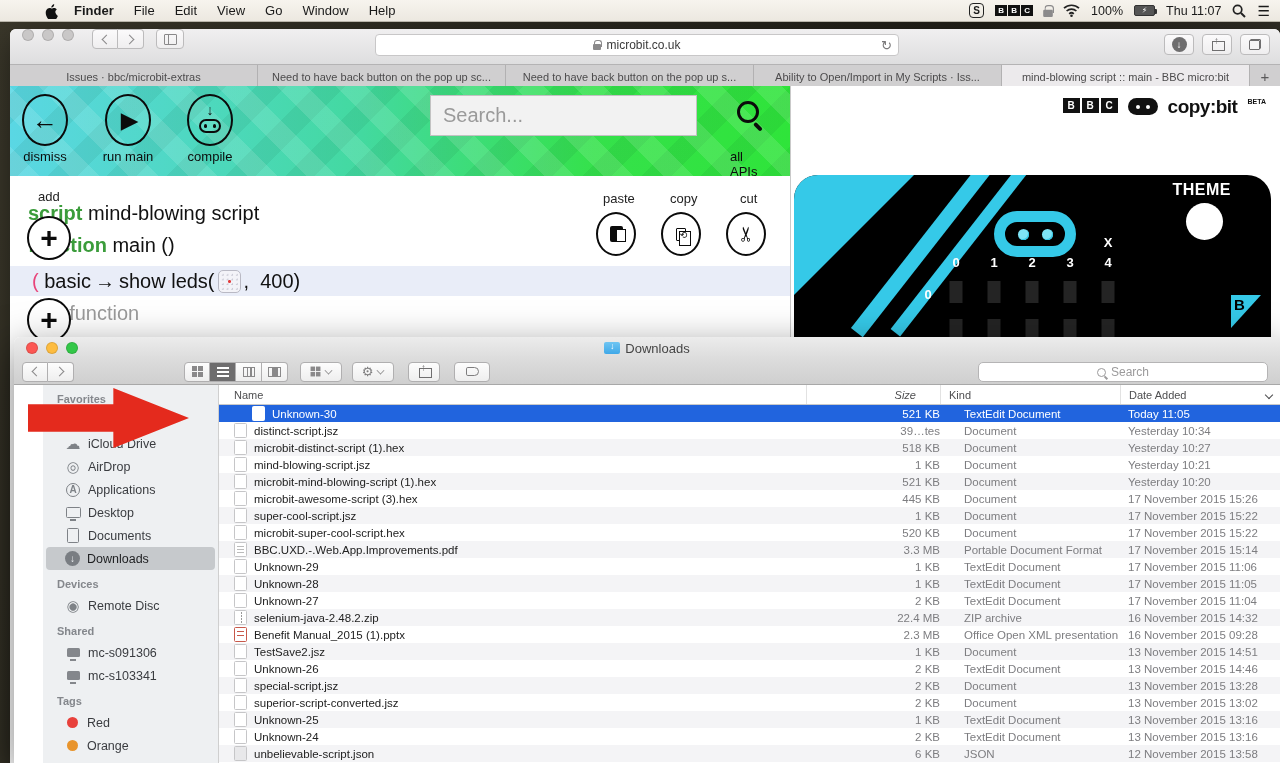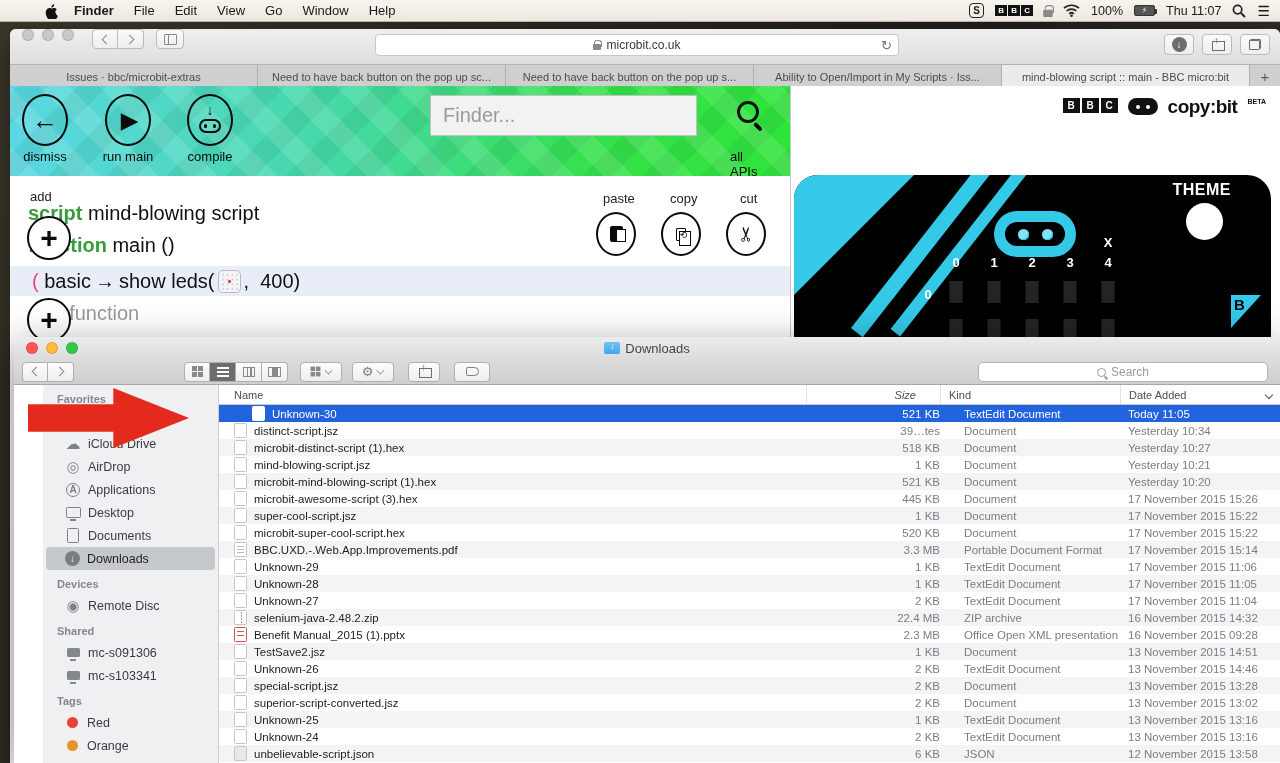--- a/index.html
+++ b/index.html
@@ -317,28 +317,28 @@
         <span class="compile-ic">
             <span class="arr">↓</span>
             <span class="bot">
               <i></i>
               <i></i>
             </span>
           </span>
       </span>
       <span class="gh-label" style="left:200px;top:63px;">compile</span>
       <div class="gh-search">
-          <span>Finder...</span>
+          <span>Search...</span>
         </div>
       <span class="abs" style="left:727px;top:15px;"><span class="mag"></span></span>
       <span class="gh-label" style="left:740px;top:63px;">all APIs</span>
     </div>
 
     <div class="script-area">
-      <span class="small-label" style="left:20px;top:13px;">add</span>
+      <span class="small-label" style="left:28px;top:13px;">add</span>
       <div class="code-line" style="top:26px;">
         <span class="kw">script</span>
         <span>mind-blowing script</span>
       </div>
       <div class="code-line" style="top:58px;">
         <span class="kw">function</span>
         <span>main ()</span>
       </div>
       <div class="hl-line abs" style="left:0;right:0;top:90px;">
         <span class="pink">(</span>&nbsp;<span>basic</span><span style="padding:0 4px;">→</span><span>show leds(</span><span class="led-grid-ic"></span><span>,</span>&nbsp;&nbsp;<span>400)</span>

